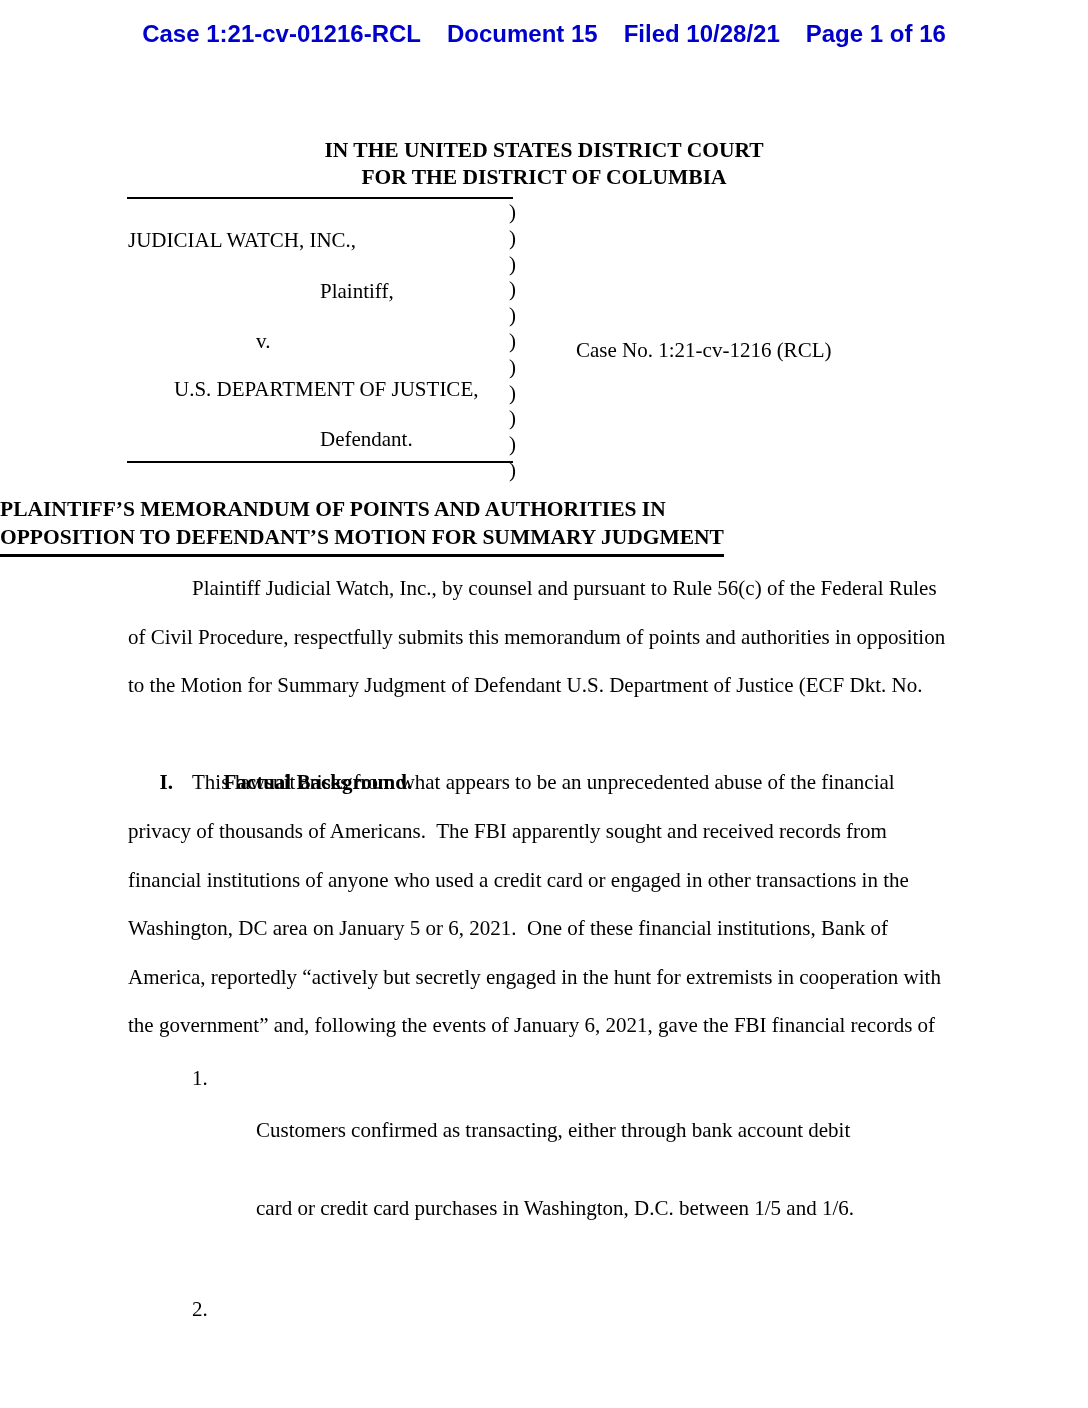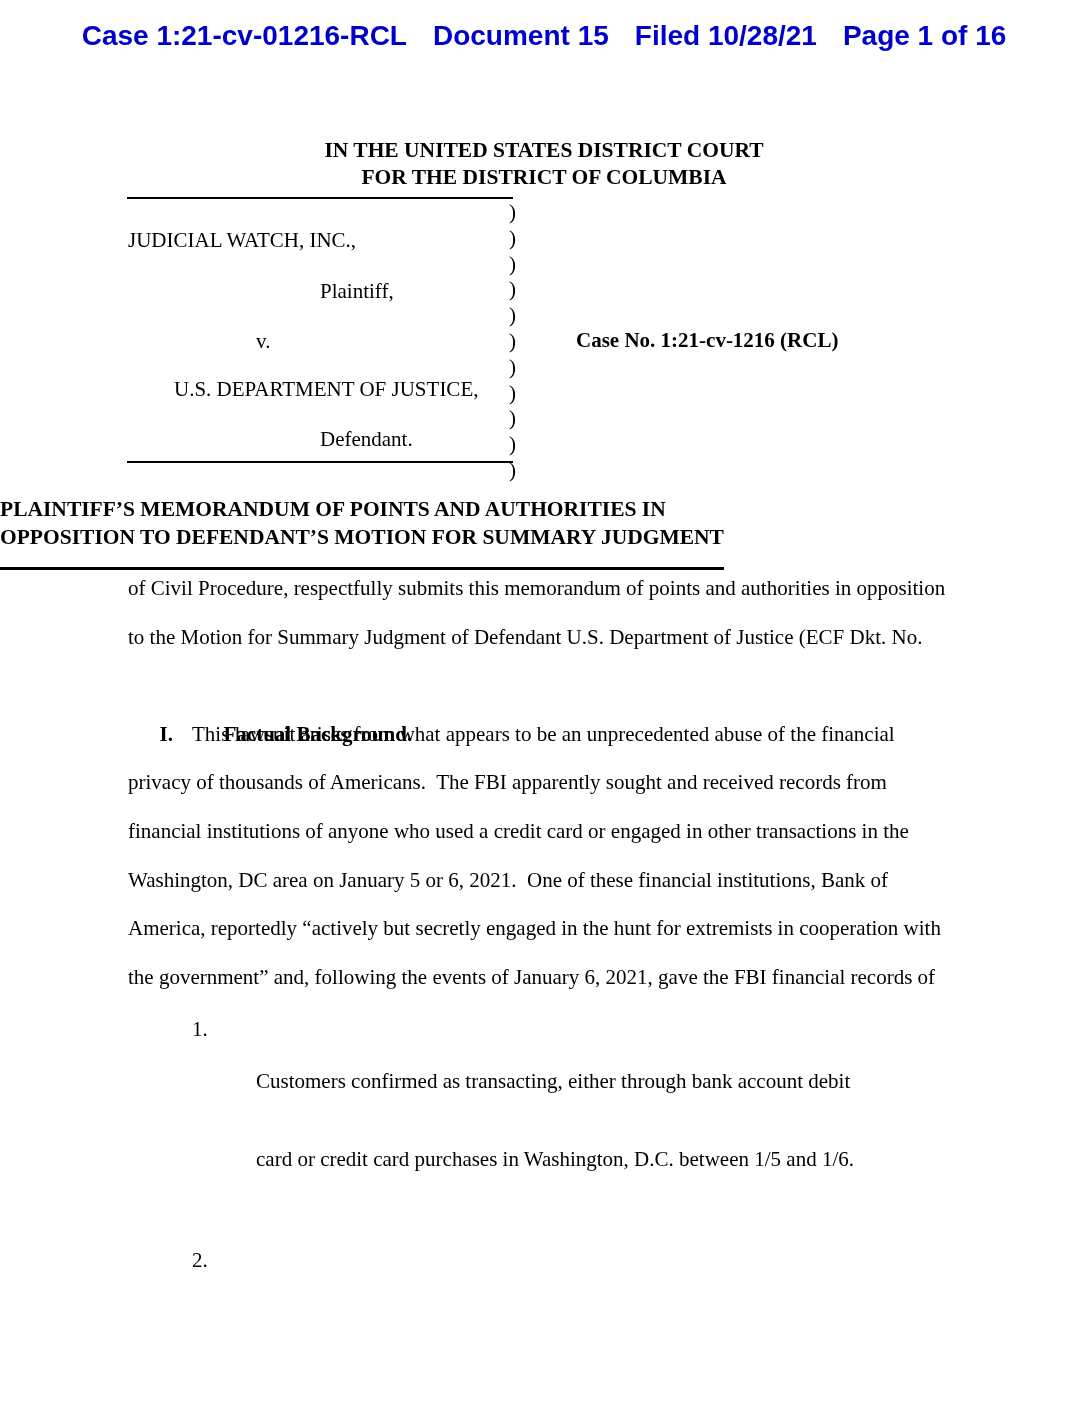--- a/index.html
+++ b/index.html
@@ -11,21 +11,21 @@
     color:#000000;
     font-family:"Liberation Serif", serif;
     font-size:21px;
     overflow:hidden;
   }
   
   .stamp {
     position:absolute; top:20px; left:0; right:0;
     display:flex; justify-content:center; gap:26px;
     font-family:"Liberation Sans", sans-serif;
-    font-size:28px; font-weight:bold;
+    font-size:24px; font-weight:bold;
     color:#0000CC;
     white-space:pre;
   }
   
   .court-title {
     position:absolute; top:128px; left:0; right:0;
     text-align:center; font-weight:bold; font-size:21.5px; line-height:27px;margin-top:9px;
   }
   
   .rule { position:absolute; left:127px; width:386px; height:2px; background:#000; }
@@ -34,29 +34,29 @@
   .paren-col {
     position:absolute; left:509px; top:200px;
     line-height:25.8px; white-space:pre; font-size:21px;
   }
   .cap { position:absolute; white-space:pre; }
   .plaintiff-name { left:128px; top:228px; }
   .plaintiff-role { left:320px; top:279px; }
   .versus         { left:256px; top:329px; }
   .defendant-name { left:128px; top:377px;margin-left:46px; }
   .defendant-role { left:320px; top:427px; }
-  .case-number    { left:576px; top:328px;font-weight:bold; }
+  .case-number    { left:576px; top:338px; }
   
   .doc-title {
     position:absolute; top:496px; left:0; right:0;
     text-align:left; font-weight:bold; font-size:21.5px; line-height:27.5px;
   }
   .doc-title .u2 {
     display:inline-block;
-    border-bottom:3px solid #000; padding-bottom:16px;
+    border-bottom:3px solid #000; padding-bottom:3px;
   }
   
   .content {
     position:absolute; left:128px; top:564px; width:836px;
   }
   .dline { height:48.6px; line-height:48.6px; white-space:pre; }
   .indent { text-indent:64px; }
   .heading { font-weight:bold; }
   .heading .hnum { display:inline-block; width:64px; }
   
@@ -103,20 +103,21 @@
   <div class="cap defendant-role">Defendant.</div>
   <div class="rule rule-bottom"></div>
   <div class="cap case-number">Case No. 1:21-cv-1216 (RCL)</div>
 
   <div class="doc-title">
     <div>PLAINTIFF’S MEMORANDUM OF POINTS AND AUTHORITIES IN</div>
     <div><span class="u2">OPPOSITION TO DEFENDANT’S MOTION FOR SUMMARY JUDGMENT</span></div>
   </div>
 
   <div class="content">
+    <div class="dline indent">Plaintiff Judicial Watch, Inc., by counsel and pursuant to Rule 56(c) of the Federal Rules</div>
     <div class="dline">of Civil Procedure, respectfully submits this memorandum of points and authorities in opposition</div>
     <div class="dline">to the Motion for Summary Judgment of Defendant U.S. Department of Justice (ECF Dkt. No.</div>
 
     <div class="dline heading">
       <span class="hnum">I.</span><span>Factual Background.</span>
     </div>
 
     <div class="dline indent">This lawsuit arises from what appears to be an unprecedented abuse of the financial</div>
     <div class="dline">privacy of thousands of Americans.  The FBI apparently sought and received records from</div>
     <div class="dline">financial institutions of anyone who used a credit card or engaged in other transactions in the</div>

